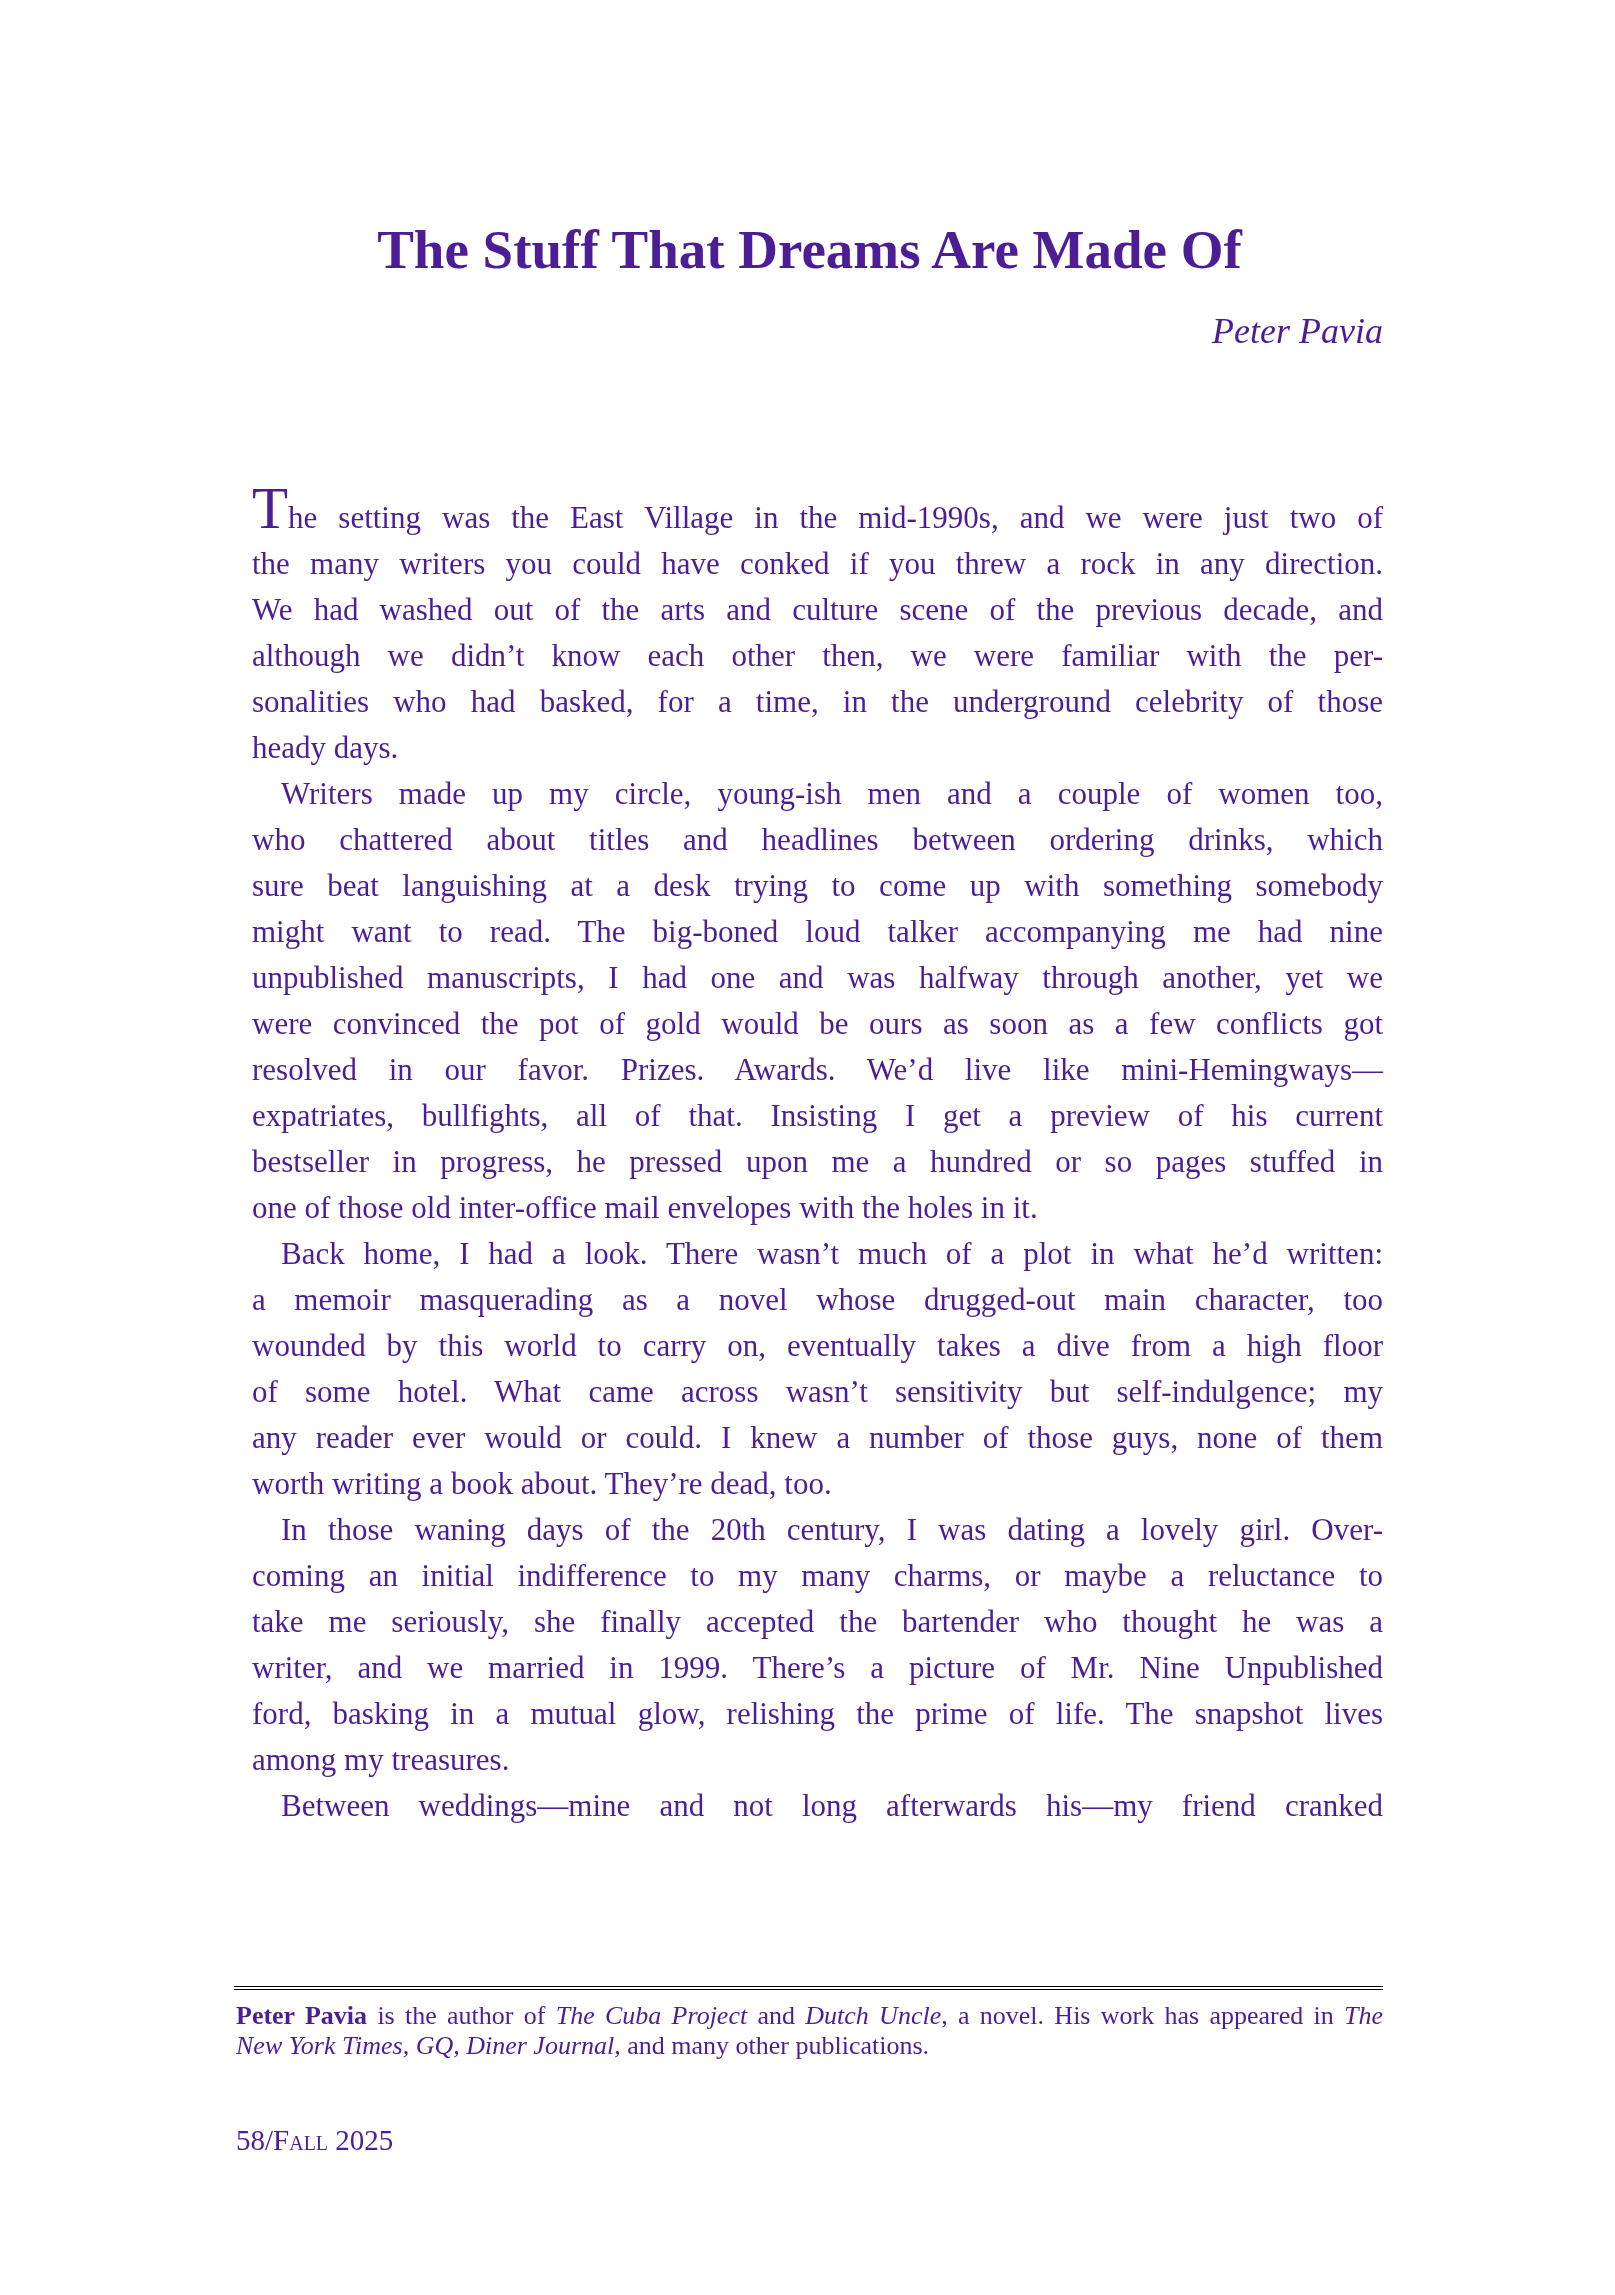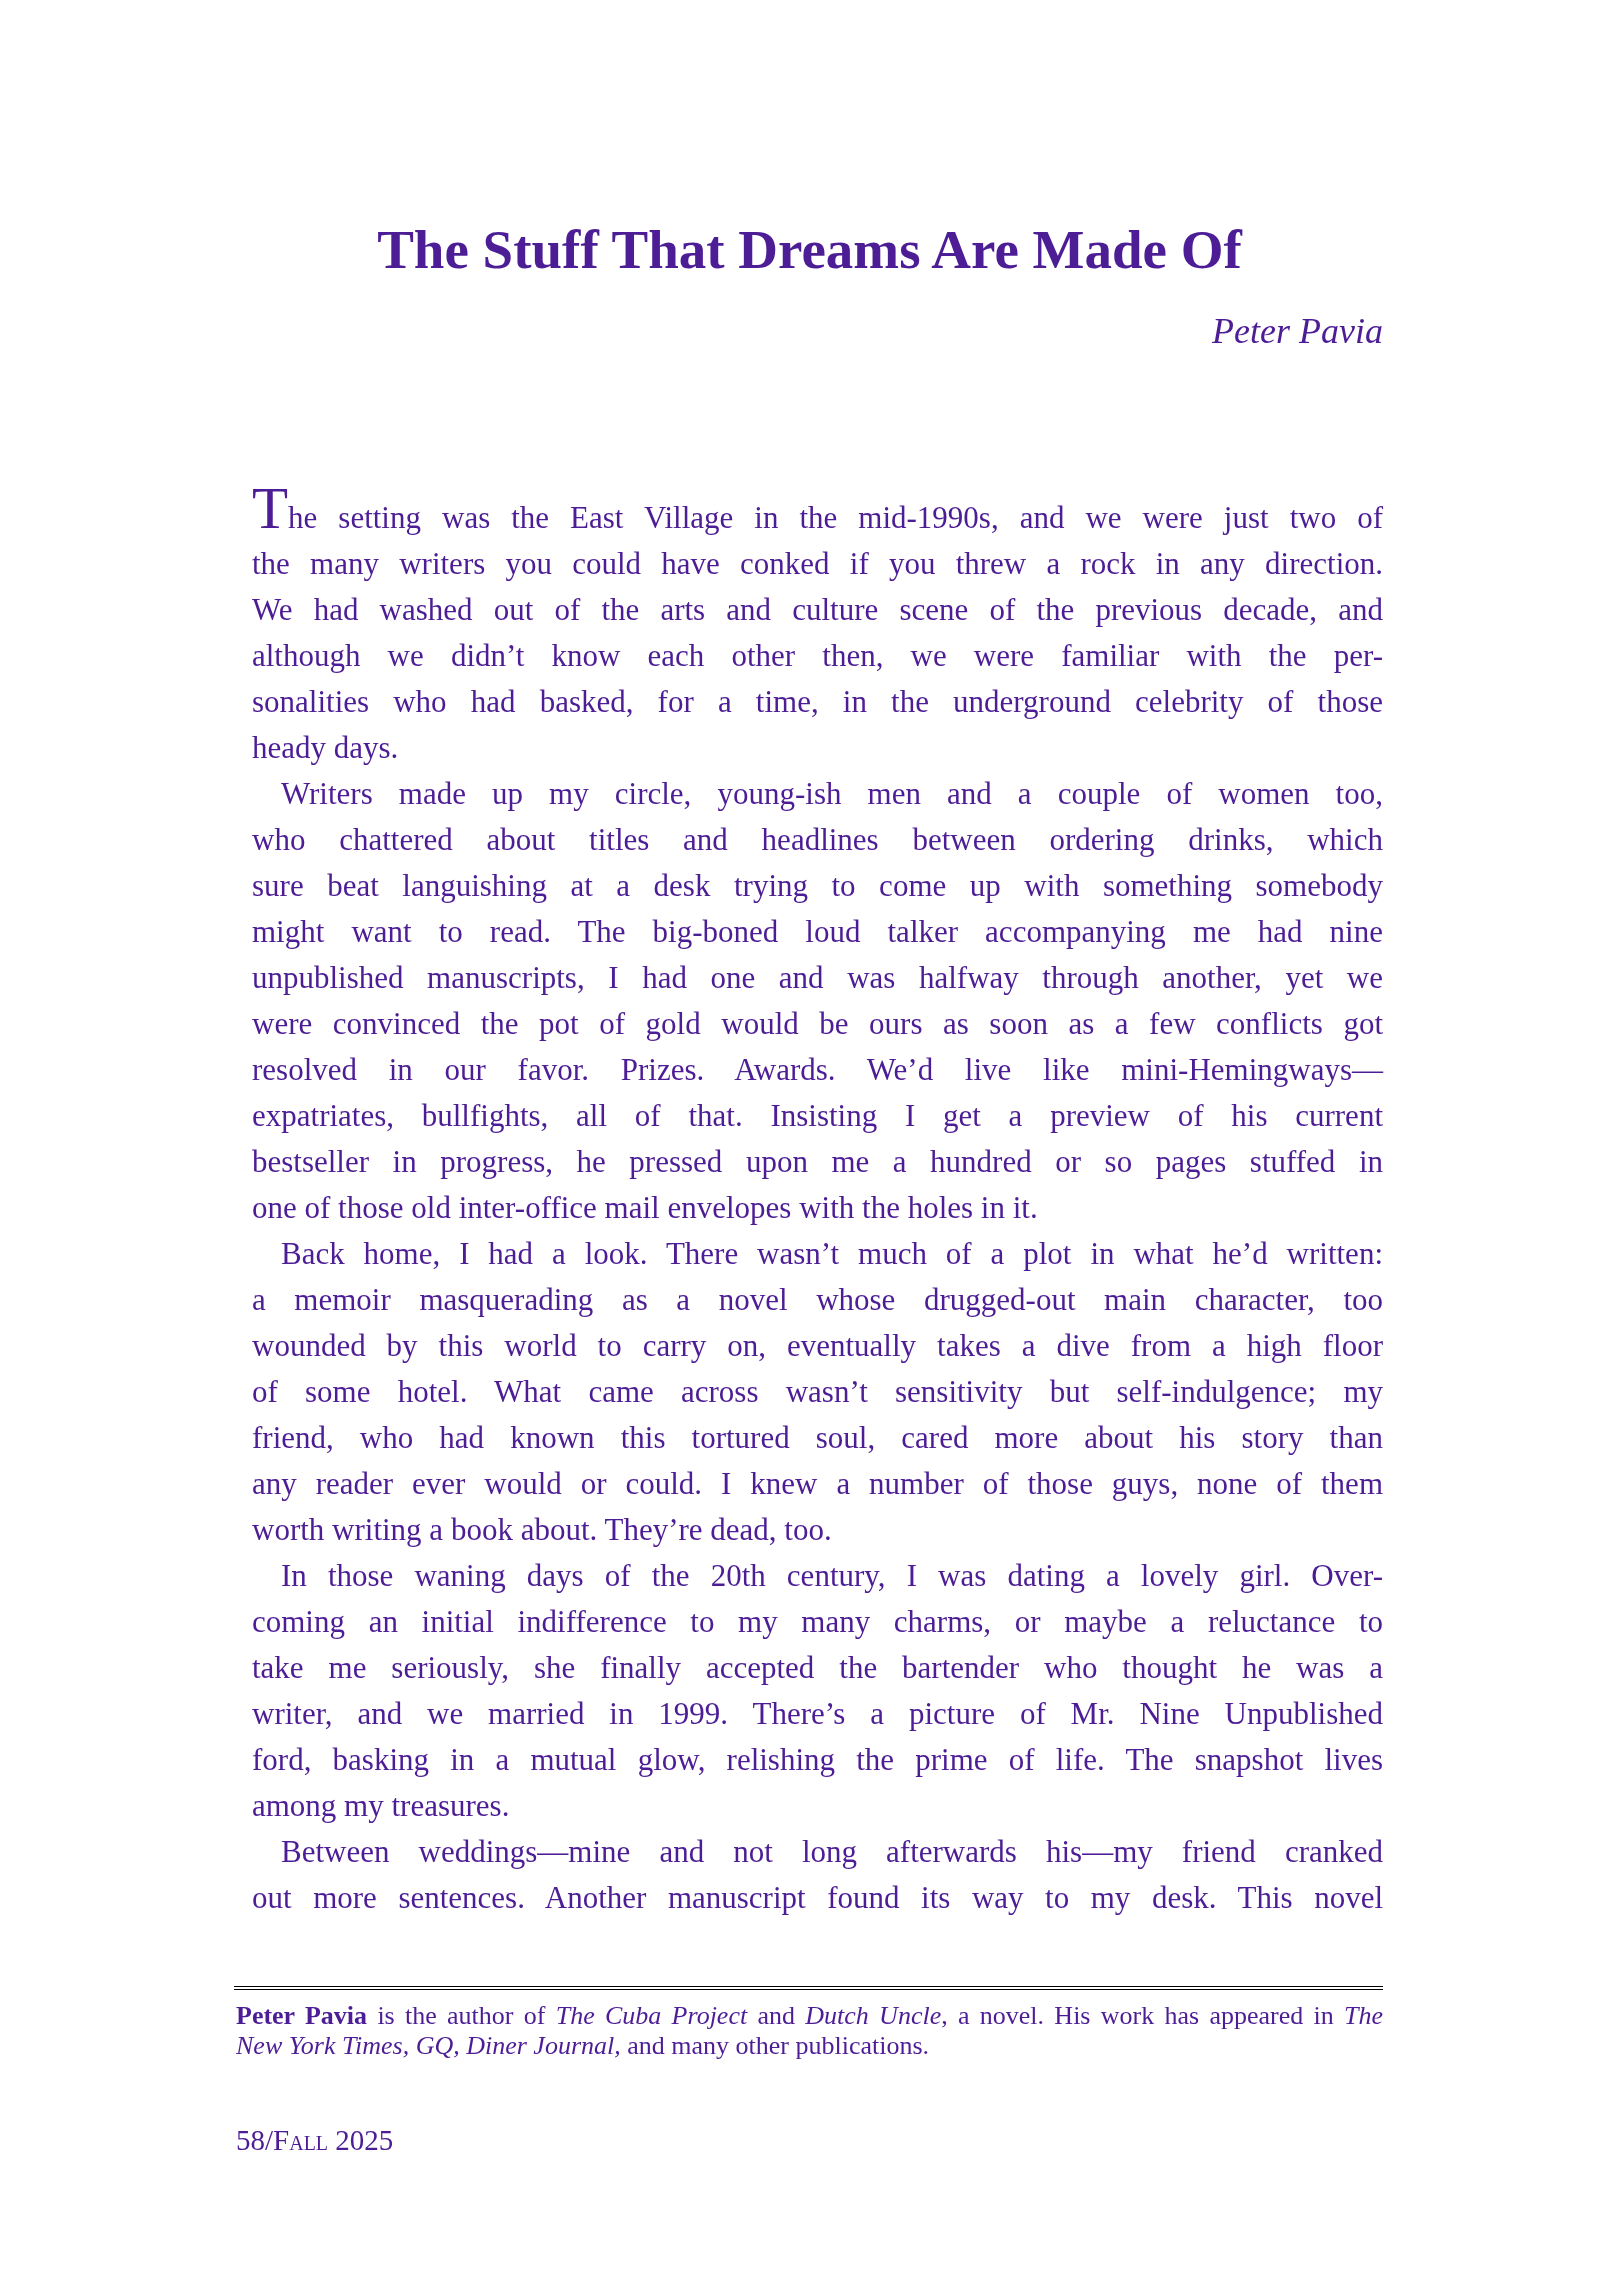--- a/index.html
+++ b/index.html
@@ -71,31 +71,29 @@
       <div class="line">unpublished manuscripts, I had one and was halfway through another, yet we</div>
       <div class="line">were convinced the pot of gold would be ours as soon as a few conflicts got</div>
       <div class="line">resolved in our favor. Prizes. Awards. We’d live like mini-Hemingways—</div>
       <div class="line">expatriates, bullfights, all of that. Insisting I get a preview of his current</div>
       <div class="line">bestseller in progress, he pressed upon me a hundred or so pages stuffed in</div>
       <div class="line last">one of those old inter-office mail envelopes with the holes in it.</div>
       <div class="line indent">Back home, I had a look. There wasn’t much of a plot in what he’d written:</div>
       <div class="line">a memoir masquerading as a novel whose drugged-out main character, too</div>
       <div class="line">wounded by this world to carry on, eventually takes a dive from a high floor</div>
       <div class="line">of some hotel. What came across wasn’t sensitivity but self-indulgence; my</div>
-      <div class="line">friend, who had known this tortured soul, cared more about his story than</div>
       <div class="line">any reader ever would or could. I knew a number of those guys, none of them</div>
       <div class="line last">worth writing a book about. They’re dead, too.</div>
       <div class="line indent">In those waning days of the 20th century, I was dating a lovely girl. Over-</div>
       <div class="line">coming an initial indifference to my many charms, or maybe a reluctance to</div>
       <div class="line">take me seriously, she finally accepted the bartender who thought he was a</div>
       <div class="line">writer, and we married in 1999. There’s a picture of Mr. Nine Unpublished</div>
       <div class="line">ford, basking in a mutual glow, relishing the prime of life. The snapshot lives</div>
       <div class="line last">among my treasures.</div>
       <div class="line indent">Between weddings—mine and not long afterwards his—my friend cranked</div>
-      <div class="line">out more sentences. Another manuscript found its way to my desk. This novel</div>
     </div>
   <div class="footnote-rule"></div>
   <div class="footnote">
       <div class="fn-line"><span class="b">Peter Pavia</span><span> is the author of </span><span class="i">The Cuba Project</span><span> and </span><span class="i">Dutch Uncle</span><span>, a novel. His work has appeared in </span><span class="i">The</span></div>
       <div class="fn-line last"><span class="i">New York Times,</span><span> </span><span class="i">GQ,</span><span> </span><span class="i">Diner Journal,</span><span> and many other publications.</span></div>
     </div>
   <div class="page-footer">58/Fall 2025</div>
 </div>
 
 

